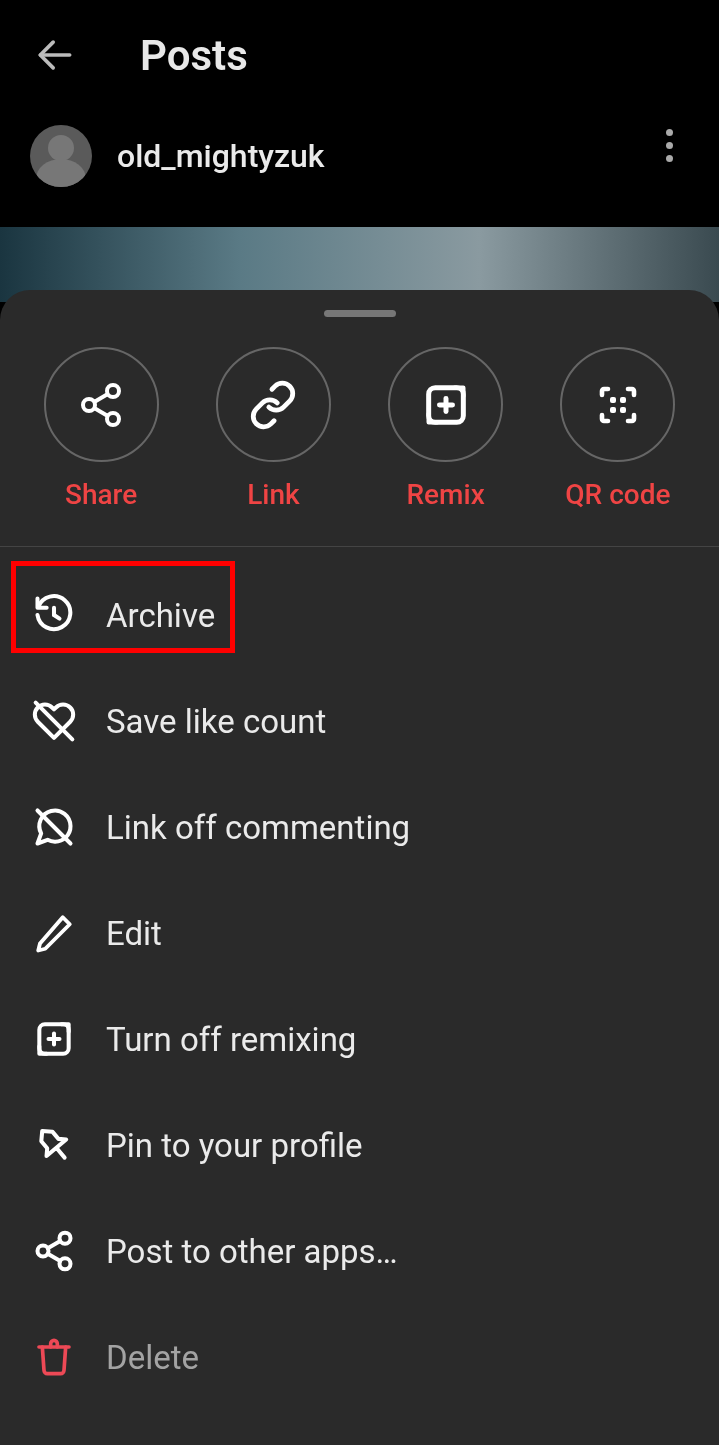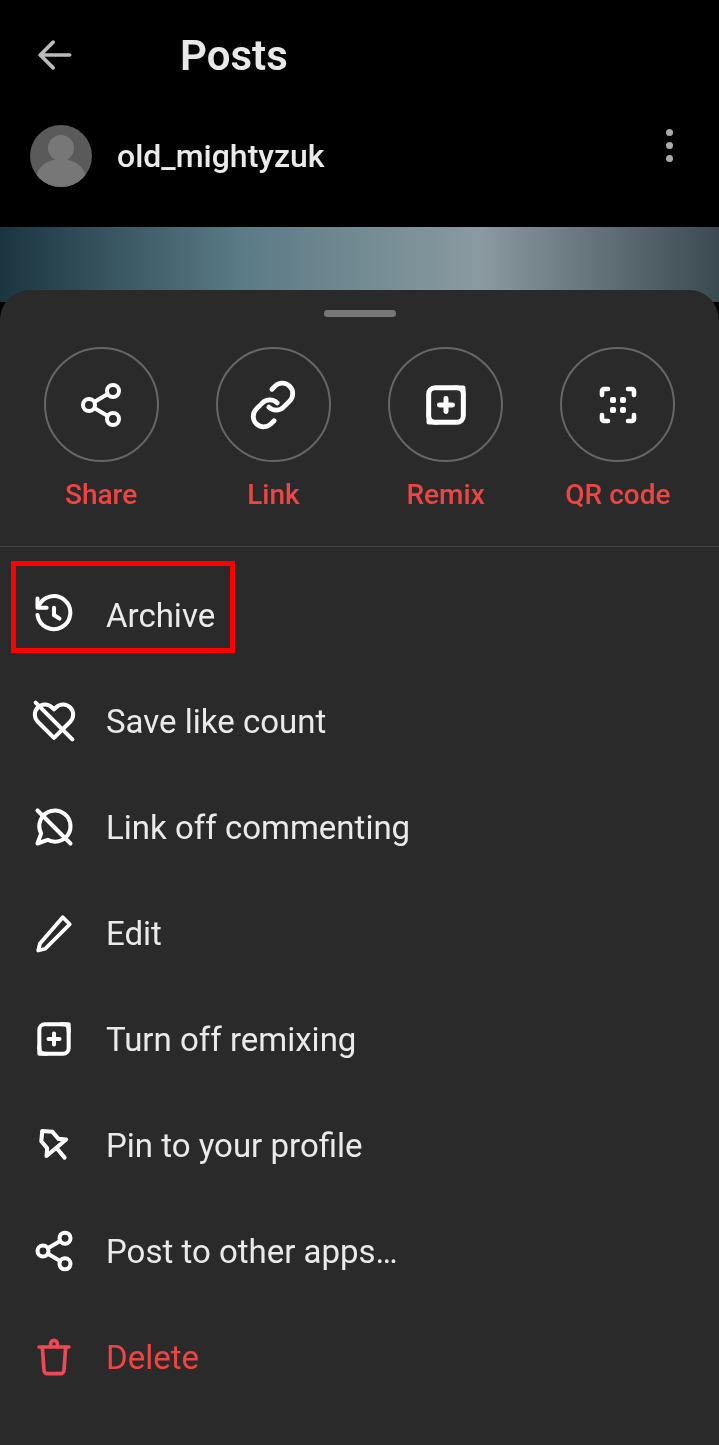--- a/index.html
+++ b/index.html
@@ -26,21 +26,20 @@
       width: 50px;
       height: 50px;
       display: flex;
       align-items: center;
       justify-content: center;
     }
     .header-title {
       font-size: 42px;
       font-weight: 600;
       color: #e8e8e8;
-      margin-left: 40px;
     }
     .user-row {
       display: flex;
       align-items: flex-start;
       padding: 20px 30px 40px 30px;
       justify-content: space-between;
     }
     .user-left {
       display: flex;
       align-items: center;
@@ -164,21 +163,21 @@
       align-items: center;
       justify-content: center;
       flex-shrink: 0;
     }
     .menu-label {
       font-size: 33px;
       font-weight: 400;
       color: #eaeaea;
     }
     .menu-item.danger .menu-label {
-      color: #ef4444;
+      color: #a3a3a3;
     }
     .highlight-box {
       border: 5px solid #ff0000;
       position: absolute;
       left: 11px;
       top: 561px;
       width: 224px;
       height: 92px;
       pointer-events: none;
     }

